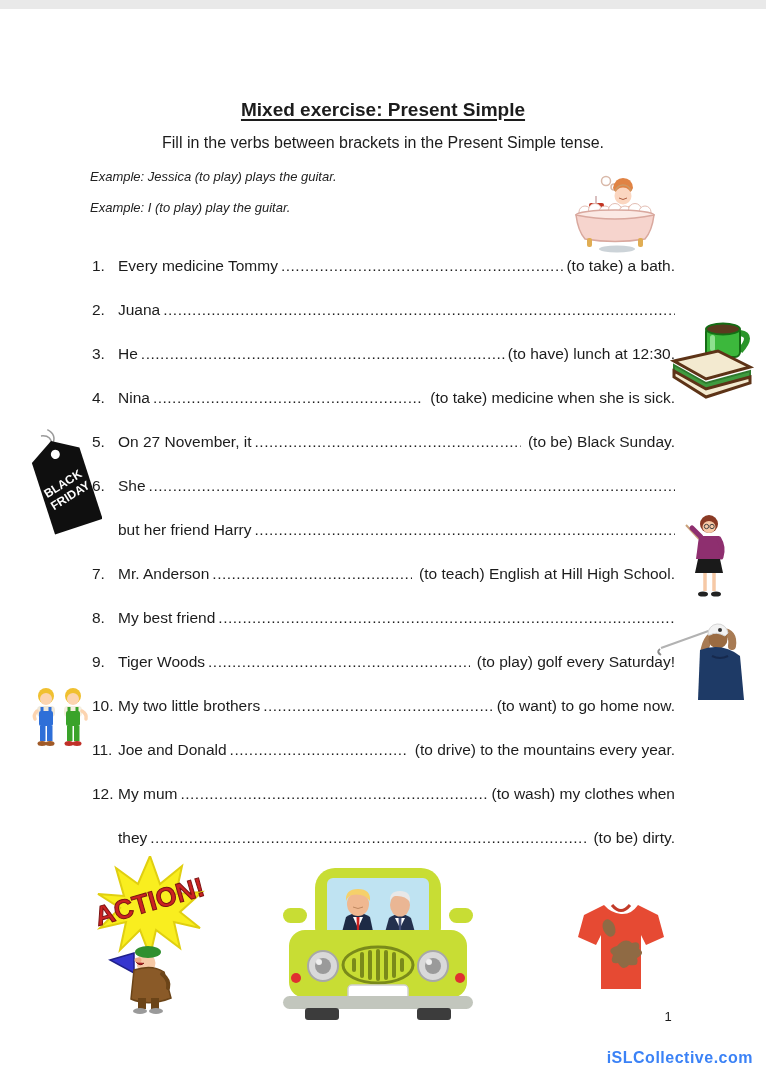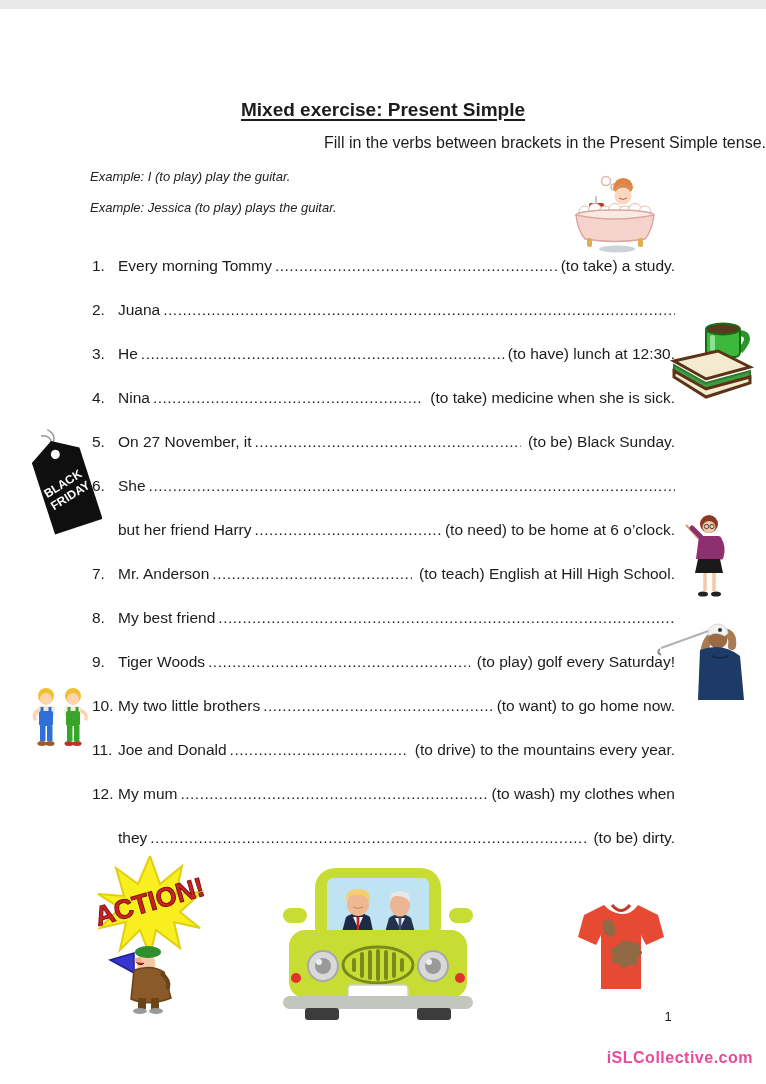--- a/index.html
+++ b/index.html
@@ -2,54 +2,54 @@
 <html><head>
 <meta charset="utf-8">
 <style>
   html,body{margin:0;padding:0;background:#e9e9e9;}
   .page{
     position:relative;width:766px;height:1084px;margin:9px auto;background:#ffffff;
     font-family:"Liberation Sans",sans-serif;color:#1c1c1c;overflow:hidden;
   }
   .title{padding-top:90px;text-align:center;font-size:19px;font-weight:bold;}
   .title span{text-decoration:underline;text-decoration-thickness:2px;text-underline-offset:3px;}
-  .subtitle{margin-top:13px;text-align:right;font-size:16px;}
+  .subtitle{margin-top:13px;text-align:center;font-size:16px;}
   .examples{margin:17px 0 0 90px;font-size:13px;font-style:italic;color:#222;}
   .examples .ex{height:16px;margin-bottom:15px;}
   .list{margin:41px 91px 0 92px;}
   .row{display:flex;align-items:baseline;height:20px;margin-bottom:24px;font-size:15.5px;white-space:pre;}
   .num{flex:0 0 26px;}
   .pre{flex:none;margin-right:3px;}
   .dots{flex:1 1 0;min-width:0;overflow:hidden;white-space:nowrap;letter-spacing:0.5px;color:#1c1c1c;}
   .suf{flex:none;margin-left:3px;}
   .deco{position:absolute;line-height:0;}
   .pagenum{position:absolute;left:644px;top:1000px;width:48px;text-align:center;font-size:13px;color:#1c1c1c;}
-  .watermark{position:absolute;right:13px;top:1040px;font-size:16px;font-weight:600;color:#ec4899;letter-spacing:0.5px;}
+  .watermark{position:absolute;right:13px;top:1040px;font-size:16px;font-weight:600;color:#3b82f6;letter-spacing:0.5px;}
 </style>
 </head>
 <body>
 
 <div class="page">
 
   <div class="title"><span>Mixed exercise: Present Simple</span></div>
   <div class="subtitle">Fill in the verbs between brackets in the Present Simple tense.</div>
 
   <div class="examples">
+    <div class="ex">Example: Jessica (to play) plays the guitar.</div>
     <div class="ex">Example: I (to play) play the guitar.</div>
-    <div class="ex">Example: Jessica (to play) plays the guitar.</div>
   </div>
 
   <div class="list">
-    <div class="row"><span class="num">1.</span><span class="pre">Every morning Tommy</span><span class="dots">........................................................................................................................................................................................................</span><span class="suf">(to take) a study.</span></div>
+    <div class="row"><span class="num">1.</span><span class="pre">Every medicine Tommy</span><span class="dots">........................................................................................................................................................................................................</span><span class="suf">(to take) a bath.</span></div>
     <div class="row"><span class="num">2.</span><span class="pre">Juana</span><span class="dots">........................................................................................................................................................................................................</span></div>
     <div class="row"><span class="num">3.</span><span class="pre">He</span><span class="dots">........................................................................................................................................................................................................</span><span class="suf">(to have) lunch at 12:30.</span></div>
     <div class="row"><span class="num">4.</span><span class="pre">Nina</span><span class="dots">........................................................................................................................................................................................................</span><span class="suf"> (to take) medicine when she is sick.</span></div>
     <div class="row"><span class="num">5.</span><span class="pre">On 27 November, it</span><span class="dots">........................................................................................................................................................................................................</span><span class="suf"> (to be) Black Sunday.</span></div>
     <div class="row"><span class="num">6.</span><span class="pre">She</span><span class="dots">........................................................................................................................................................................................................</span></div>
-    <div class="row"><span class="num"></span><span class="pre">but her friend Harry</span><span class="dots">........................................................................................................................................................................................................</span><span class="suf">(to need) to be home at 6 o’clock.</span></div>
+    <div class="row"><span class="num"></span><span class="pre">but her friend Harry</span><span class="dots">........................................................................................................................................................................................................</span></div>
     <div class="row"><span class="num">7.</span><span class="pre">Mr. Anderson</span><span class="dots">........................................................................................................................................................................................................</span><span class="suf"> (to teach) English at Hill High School.</span></div>
     <div class="row"><span class="num">8.</span><span class="pre">My best friend</span><span class="dots">........................................................................................................................................................................................................</span></div>
     <div class="row"><span class="num">9.</span><span class="pre">Tiger Woods</span><span class="dots">........................................................................................................................................................................................................</span><span class="suf"> (to play) golf every Saturday!</span></div>
     <div class="row"><span class="num">10.</span><span class="pre">My two little brothers</span><span class="dots">........................................................................................................................................................................................................</span><span class="suf">(to want) to go home now.</span></div>
     <div class="row"><span class="num">11.</span><span class="pre">Joe and Donald</span><span class="dots">........................................................................................................................................................................................................</span><span class="suf"> (to drive) to the mountains every year.</span></div>
     <div class="row"><span class="num">12.</span><span class="pre">My mum</span><span class="dots">........................................................................................................................................................................................................</span><span class="suf">(to wash) my clothes when</span></div>
     <div class="row"><span class="num"></span><span class="pre">they</span><span class="dots">........................................................................................................................................................................................................</span><span class="suf"> (to be) dirty.</span></div>
   </div>
 
   <div class="deco" style="left:571px;top:165px;">

